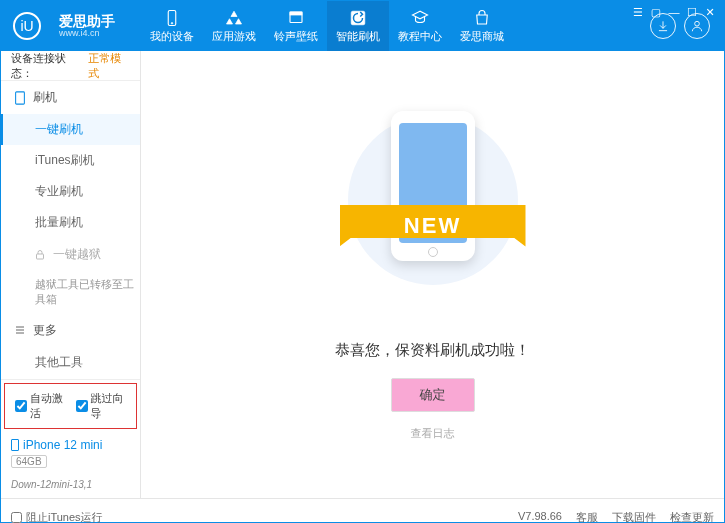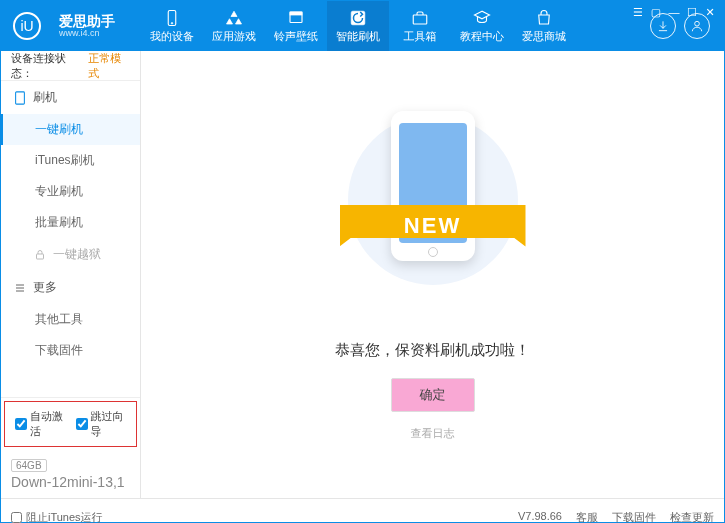--- a/index.html
+++ b/index.html
@@ -32,21 +32,21 @@
 .side-item.active { color: #0a8de6; border-left: 2px solid #0a8de6; background: #f0f8ff; padding-left: 32px; }
 .side-note { padding: 6px 0 6px 34px; color: #999; font-size: 11px; line-height: 1.4; }
 .side-footer { border-top: 1px solid #eee; }
 .checkrow { display: flex; gap: 10px; padding: 7px 10px; border: 1.5px solid #d33; margin: 3px; }
 .chk { display: flex; align-items: center; gap: 3px; font-size: 11px; color: #444; cursor: pointer; }
 .chk input { accent-color: #0a8de6; width: 12px; height: 12px; }
 .device-block { padding: 6px 10px 8px; }
 .device-name { color: #0a8de6; font-size: 12px; display: flex; align-items: center; gap: 4px; }
 .device-phone-icon { width: 8px; height: 12px; border: 1px solid #0a8de6; border-radius: 1px; display: inline-block; }
 .storage-badge { display: inline-block; border: 1px solid #ccc; border-radius: 2px; padding: 0 4px; font-size: 10px; color: #888; margin-top: 3px; }
-.device-sub { font-size: 14px; color: #888; margin-top: 2px; }
+.device-sub { font-size: 10px; color: #888; margin-top: 11px; font-style: italic; }
 .main { flex: 1; display: flex; flex-direction: column; align-items: center; justify-content: center; position: relative; }
 .illus { width: 170px; height: 190px; position: relative; margin-bottom: 16px; }
 .circle-bg { width: 170px; height: 170px; background: #eef4fc; border-radius: 50%; position: absolute; top: 6px; left: 0; }
 .phone { width: 84px; height: 150px; background: #fff; border-radius: 12px; position: absolute; top: 2px; left: 43px; box-shadow: 0 4px 12px rgba(0,0,0,.15); }
 .phone-screen { position: absolute; inset: 12px 8px 18px; background: #7fb8f0; border-radius: 4px; }
 .phone-home { width: 10px; height: 10px; border: 1px solid #ccc; border-radius: 50%; position: absolute; bottom: 4px; left: 50%; transform: translateX(-50%); }
 .ribbon { position: absolute; top: 96px; left: -8px; right: -8px; height: 42px; background: #f7b500; display: flex; align-items: center; justify-content: center; font-weight: 900; font-size: 22px; color: #fff; letter-spacing: 2px; clip-path: polygon(0 0,100% 0,100% 100%,94% 80%,6% 80%,0 100%); }
 .ribbon::before, .ribbon::after { content: ""; position: absolute; bottom: -6px; width: 14px; height: 10px; background: #c98e00; }
 .ribbon::before { left: 4px; clip-path: polygon(0 0,100% 0,100% 100%); }
 .ribbon::after { right: 4px; clip-path: polygon(0 0,100% 0,0 100%); }
@@ -96,27 +96,20 @@
       <div class="nav-item active">
         <span class="nav-icon"><svg viewBox="0 0 24 24">
               <rect x="3" y="3" width="18" height="18" rx="2" fill="#fff"></rect>
               <path d="M12 6a6 6 0 1 0 6 6" stroke="#0a7dd0" fill="none" stroke-width="2"></path>
               <path d="M15 4l3 3-3 3" stroke="#0a7dd0" fill="none" stroke-width="2"></path>
             </svg></span>
         <span>智能刷机</span>
       </div>
       <div class="nav-item">
         <span class="nav-icon"><svg viewBox="0 0 24 24">
-              <rect x="3" y="8" width="18" height="12" rx="1" fill="none" stroke-width="1.5"></rect>
-              <path d="M8 8V6a2 2 0 0 1 2-2h4a2 2 0 0 1 2 2v2" fill="none" stroke-width="1.5"></path>
-            </svg></span>
-        <span>工具箱</span>
-      </div>
-      <div class="nav-item">
-        <span class="nav-icon"><svg viewBox="0 0 24 24">
               <path d="M12 3L2 8l10 5 10-5z" fill="none" stroke-width="1.5"></path>
               <path d="M6 10v5c0 2 3 3 6 3s6-1 6-3v-5" fill="none" stroke-width="1.5"></path>
             </svg></span>
         <span>教程中心</span>
       </div>
       <div class="nav-item">
         <span class="nav-icon"><svg viewBox="0 0 24 24">
               <path d="M5 8h14l-1 12H6z" fill="none" stroke-width="1.5"></path>
               <path d="M8 8V6a4 4 0 0 1 8 0v2" fill="none" stroke-width="1.5"></path>
             </svg></span>
@@ -167,20 +160,21 @@
 
         <div class="side-group locked">
           <span class="gicon">
               <svg width="12" height="12" viewBox="0 0 24 24">
                 <rect x="5" y="10" width="14" height="10" rx="1" fill="none" stroke="#bbb" stroke-width="2"></rect>
                 <path d="M8 10V7a4 4 0 0 1 8 0v3" fill="none" stroke="#bbb" stroke-width="2"></path>
               </svg>
             </span>
           <span>一键越狱</span>
         </div>
+        <div class="side-note">越狱工具已转移至工具箱</div>
 
         <div class="side-group">
           <span class="gicon">
               <svg width="12" height="12" viewBox="0 0 24 24">
                 <path d="M4 6h16M4 12h16M4 18h16" stroke="#666" stroke-width="2"></path>
               </svg>
             </span>
           <span>更多</span>
         </div>
         <div class="side-item">其他工具</div>
@@ -193,20 +187,24 @@
           <label class="chk">
             <input type="checkbox" checked="" style="">
             <span>自动激活</span>
           </label>
           <label class="chk">
             <input type="checkbox" checked="" style="">
             <span>跳过向导</span>
           </label>
         </div>
         <div class="device-block">
+          <div class="device-name">
+            <span class="device-phone-icon"></span>
+            <span>iPhone 12 mini</span>
+          </div>
           <span class="storage-badge">64GB</span>
           <div class="device-sub">Down-12mini-13,1</div>
         </div>
       </div>
     </div>
 
     <div class="main">
       <div class="illus">
         <div class="circle-bg"></div>
         <div class="phone">

